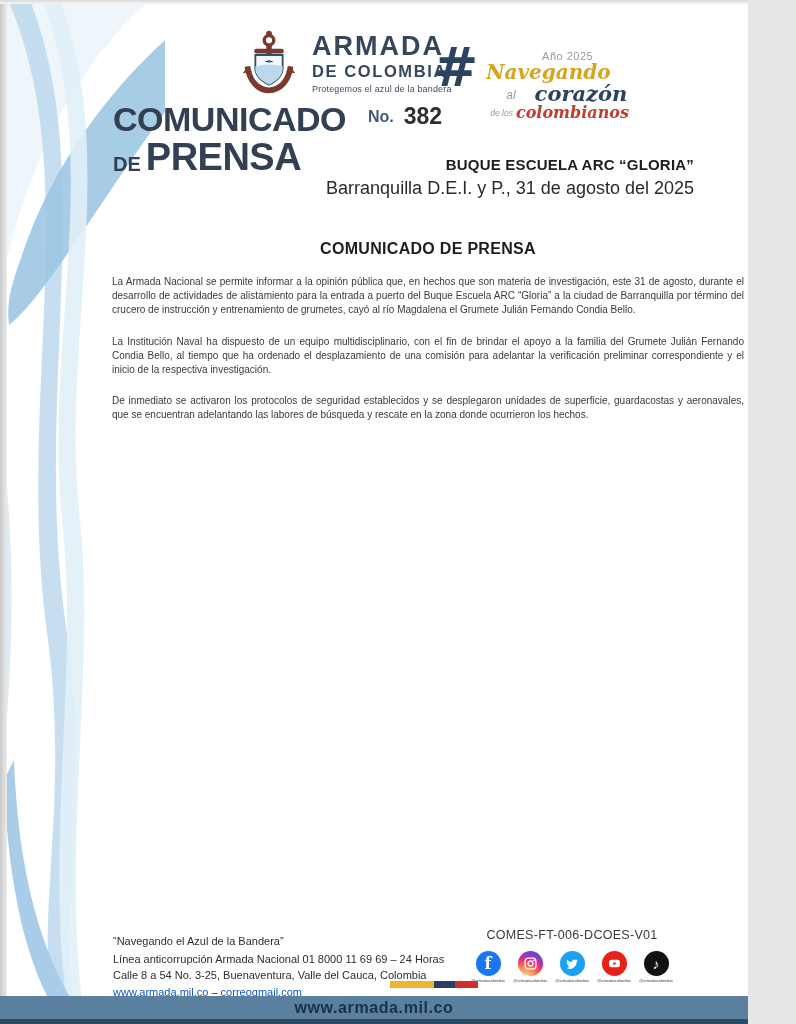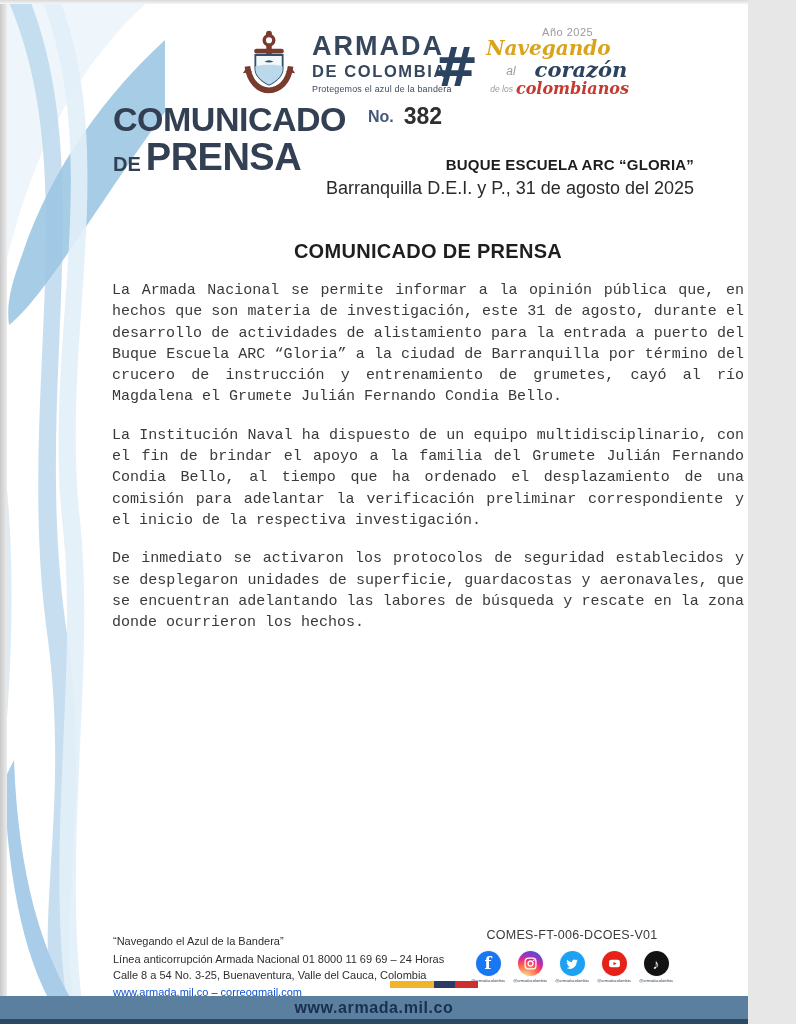--- a/index.html
+++ b/index.html
@@ -22,21 +22,21 @@
   .logo-text{display:flex;flex-direction:column;line-height:1;}
   .logo-name1{font-size:27px;font-weight:bold;color:#36465c;letter-spacing:2px;}
   .logo-name2{font-size:16.5px;font-weight:bold;color:#36465c;letter-spacing:1.6px;margin-top:3px;}
   .logo-tagline{font-size:9.5px;color:#3c4c62;margin-top:4px;letter-spacing:.2px;
     font-family:"Liberation Sans", sans-serif;transform:scaleX(.94);transform-origin:left;}
 
   .campaign{position:absolute;left:433px;top:26px;display:flex;z-index:6;}
   .hash{font-size:54px;font-weight:bold;font-style:italic;color:#2c4360;line-height:1;
     margin-top:14px;font-family:"DejaVu Serif", serif;}
   .camp-col{display:flex;flex-direction:column;margin-left:2px;}
-  .camp-year{font-size:11px;color:#9b9b9b;text-align:center;margin-left:26px;letter-spacing:.5px;}
+  .camp-year{font-size:11px;color:#9b9b9b;text-align:center;margin-left:26px;letter-spacing:.5px;margin-top:24px;}
   .script{font-family:"DejaVu Serif", serif;font-style:italic;font-weight:bold;}
   .camp-w1{font-size:20px;color:#d9a41b;margin-left:6px;line-height:1.05;}
   .camp-line2{display:flex;align-items:flex-end;line-height:1;gap:16px;}
   .camp-al{font-size:12px;color:#9b9b9b;margin-left:26px;margin-bottom:3px;font-style:italic;}
   .camp-w3{font-size:21px;color:#2c4360;margin-left:3px;}
   .camp-line3{display:flex;align-items:flex-end;line-height:1;margin-top:1px;}
   .camp-delos{font-size:8.5px;color:#9b9b9b;margin-left:10px;margin-bottom:4px;font-style:italic;}
   .camp-w5{font-size:16px;color:#c43b31;margin-left:3px;}
 
   
@@ -49,23 +49,23 @@
   .mast-de{font-size:20px;font-weight:800;margin-bottom:2px;}
   .mast-l2{font-size:38px;font-weight:800;letter-spacing:-.5px;margin-left:5px;}
 
   
   .subject-block{position:absolute;right:54px;top:156px;text-align:right;z-index:6;color:#1d1d1d;}
   .subject{font-size:15px;font-weight:bold;letter-spacing:.2px;}
   .dateline{font-size:18px;margin-top:5px;color:#2a2a2a;}
 
   
   .body-block{position:absolute;left:112px;top:240px;width:632px;z-index:6;}
-  .body-title{text-align:center;font-size:20px;font-weight:bold;color:#1e1e1e;letter-spacing:.3px;}
-  .body-block p{font-size:15px;line-height:1.42;color:#3a3a3a;text-align:justify;
-    margin:17px 0 0 0;font-family:Liberation Mono, monospace;}
+  .body-title{text-align:center;font-size:16px;font-weight:bold;color:#1e1e1e;letter-spacing:.3px;}
+  .body-block p{font-size:10px;line-height:1.42;color:#3a3a3a;text-align:justify;
+    margin:17px 0 0 0;}
 
   
   .footer-left{position:absolute;left:113px;top:933px;z-index:6;font-size:11px;
     color:#2e2e2e;line-height:1.5;}
   .footer-left .motto{margin-bottom:1px;}
   .footer-links a{color:#1155cc;text-decoration:underline;}
   .footer-links .sep{color:#2e2e2e;text-decoration:none;}
 
   .footer-right{position:absolute;right:58px;top:928px;width:236px;text-align:center;z-index:6;}
   .doc-code{font-size:12.5px;color:#3a3a3a;letter-spacing:.3px;}

